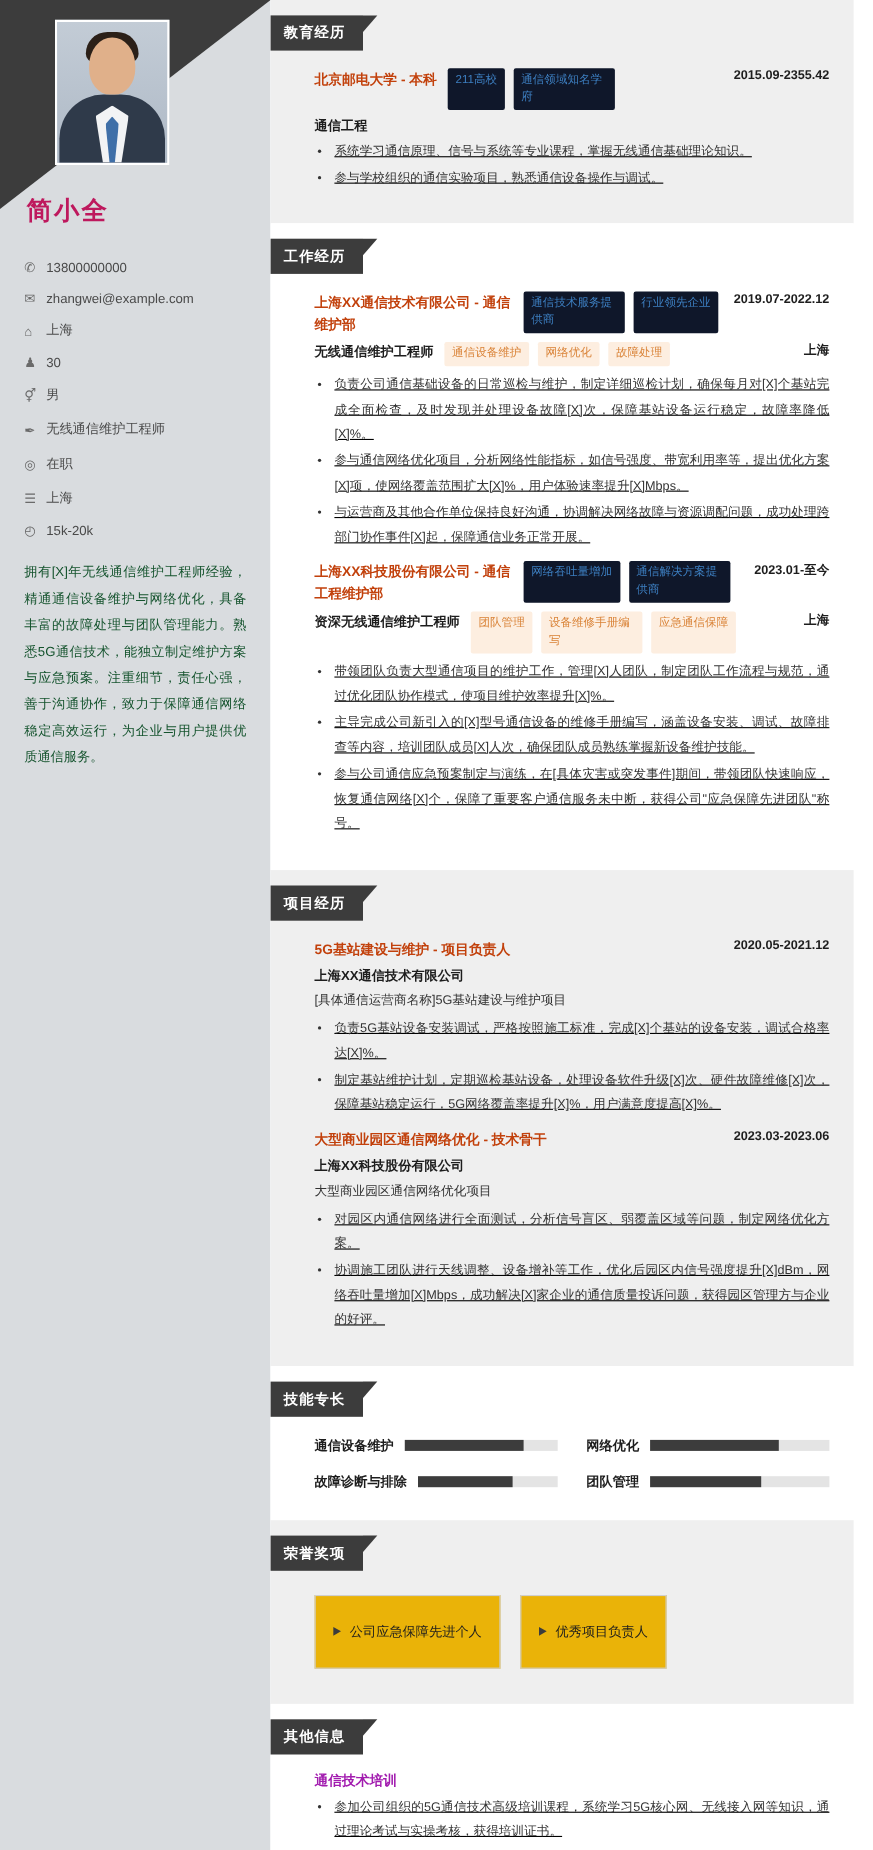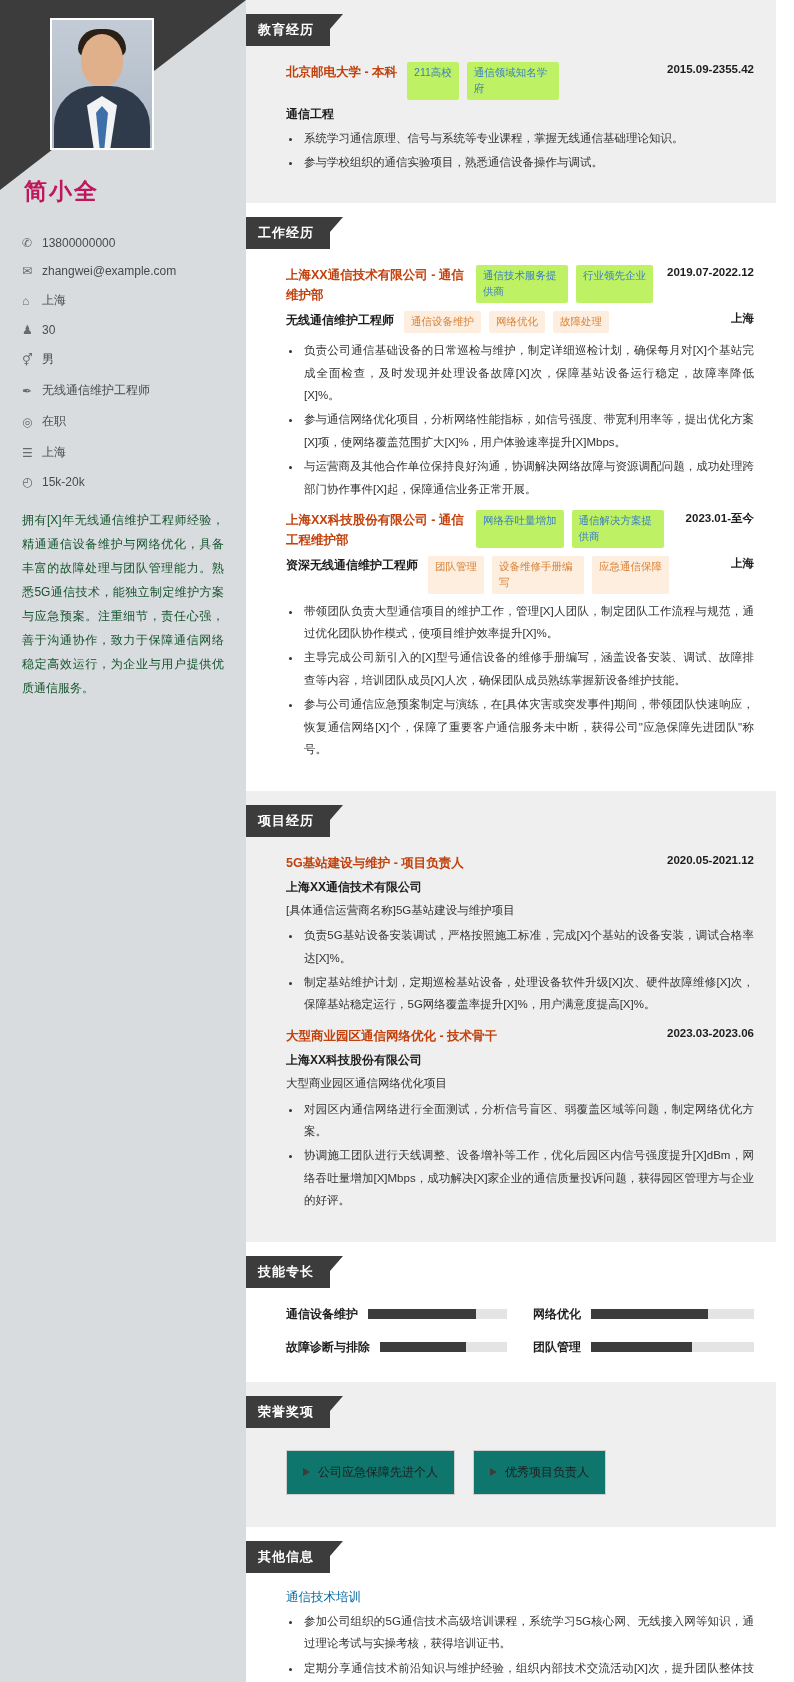--- a/index.html
+++ b/index.html
@@ -183,21 +183,21 @@
     line-height: 1.6;
     max-width: 180px;
   }
   .tags {
     display: flex;
     gap: 8px;
     flex-wrap: wrap;
     flex: 1;
   }
   .tag {
-    background: #bef264;
+    background: #0f172a;
     color: #3d7fc1;
     font-size: 10.5px;
     padding: 3px 7px;
     border-radius: 2px;
     line-height: 1.5;
     max-width: 92px;
   }
   .date {
     font-size: 11.5px;
     font-weight: bold;
@@ -235,20 +235,21 @@
     margin: 6px 0 4px 0;
   }
   .plain {
     font-size: 11.5px;
     color: #333333;
     margin: 2px 0 4px 0;
     line-height: 1.8;
   }
   ul.bul {
     margin: 4px 0 10px 16px;
+    text-decoration: underline;
   }
   ul.bul li {
     font-size: 11.5px;
     color: #333333;
     line-height: 1.95;
     margin-bottom: 2px;
     text-align: justify;
     padding-left: 2px;
   }
 
@@ -287,35 +288,35 @@
   .honors {
     display: flex;
     gap: 18px;
     padding: 22px 22px 16px 40px;
   }
   .honor {
     display: inline-flex;
     align-items: center;
     gap: 8px;
     border: 1px solid #cfcfcf;
-    background: #0f766e;
-    padding: 13px 16px;
+    background: #eab308;
+    padding: 24px 16px;
     font-size: 12px;
     color: #1d1d1d;
   }
   .honor .tri {
     width: 0; height: 0;
     border-left: 7px solid #3c3c3c;
     border-top: 4.5px solid transparent;
     border-bottom: 4.5px solid transparent;
   }
   .other-title {
     font-size: 12.5px;
-    font-weight: normal;
-    color: #0369a1;
+    font-weight: bold;
+    color: #a21caf;
     margin-bottom: 4px;
   }
 </style>
 </head>
 <body>
 
 <div class="page">
 
   <aside class="sidebar">
     <div class="corner"></div>

